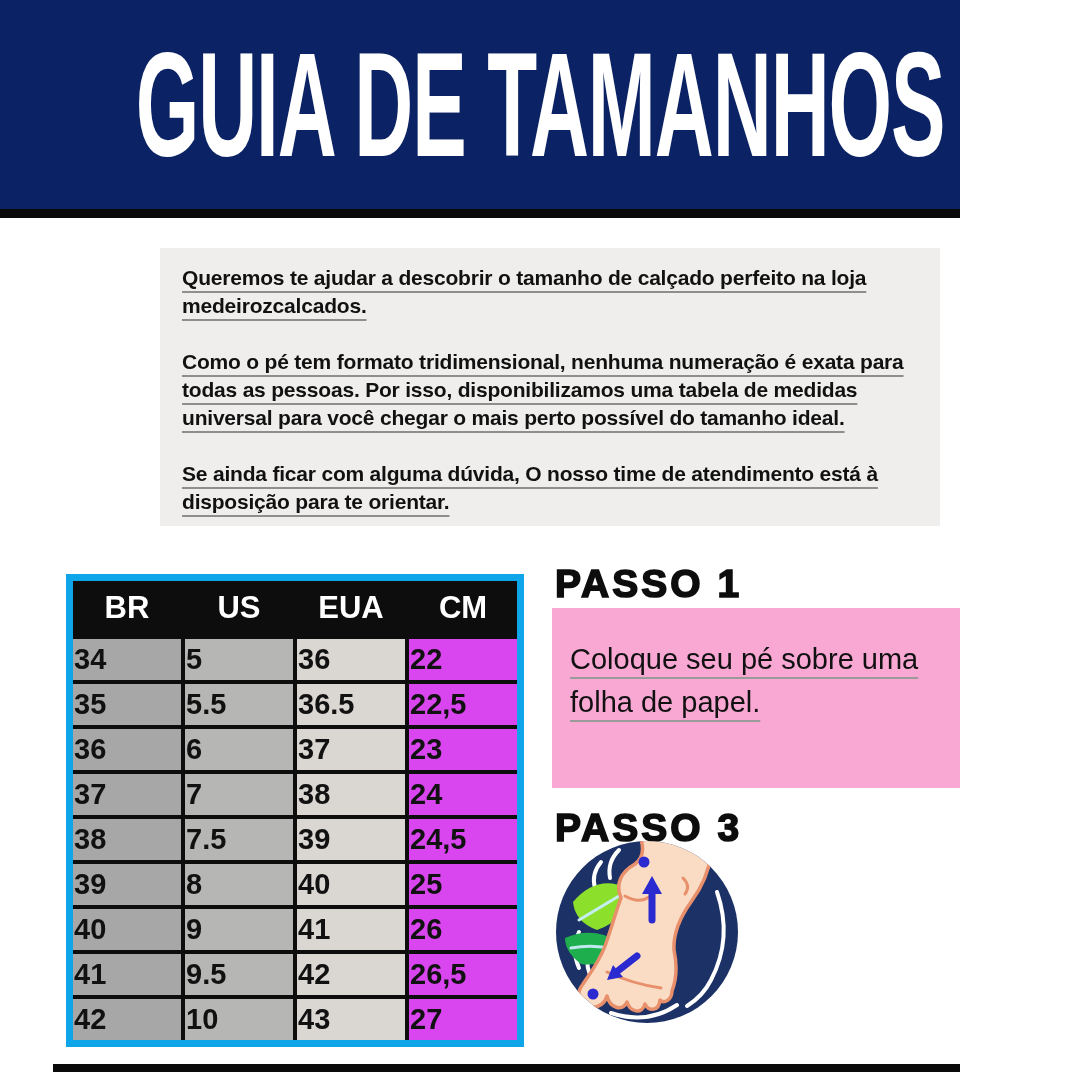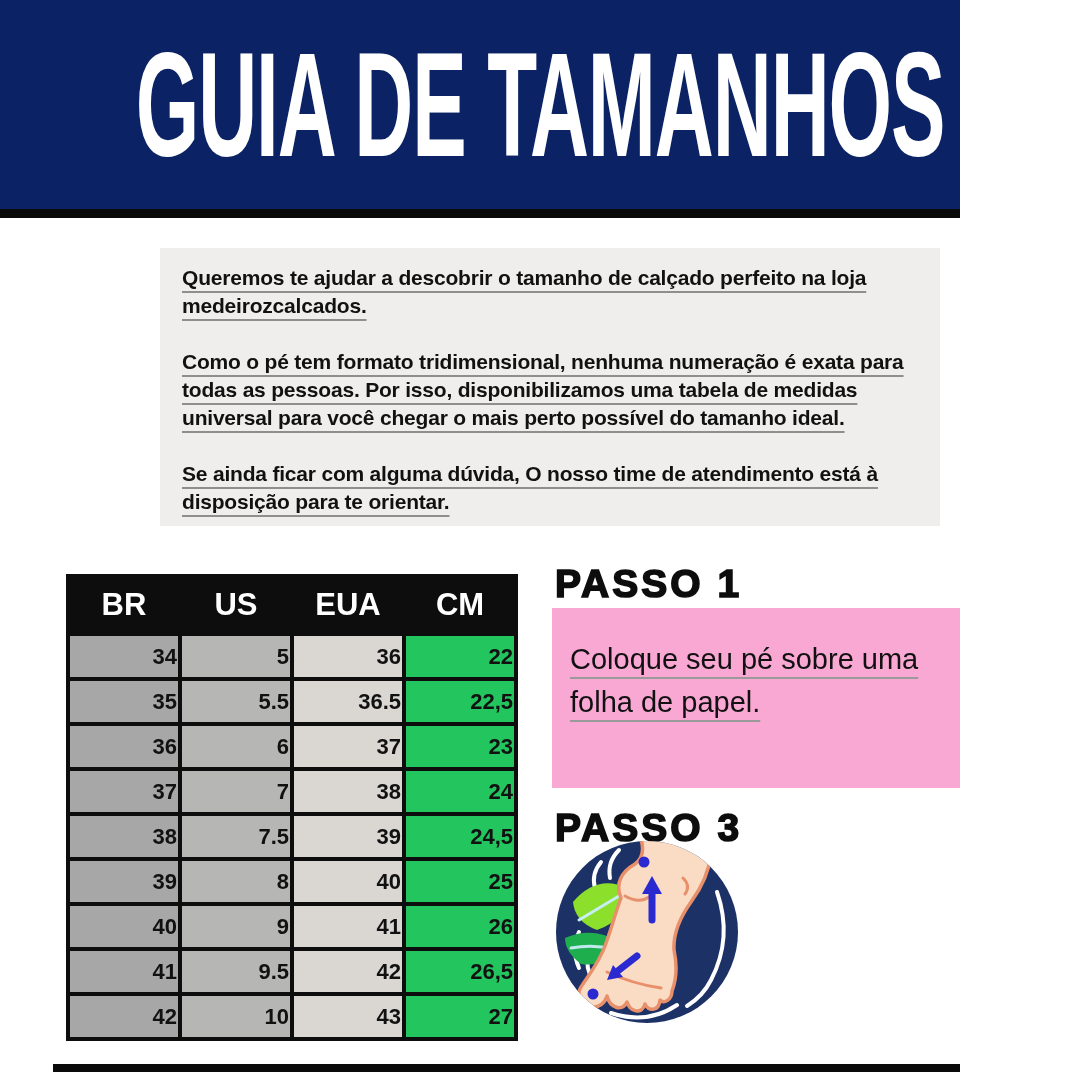--- a/index.html
+++ b/index.html
@@ -16,29 +16,29 @@
   
   .intro-box{position:absolute;left:160px;top:248px;width:780px;min-height:274px;
         background:#efeeed;box-sizing:border-box;padding:16px 20px 2px 22px;}
   .intro-box p{margin:0 0 28px 0;font-size:21px;line-height:28px;font-weight:bold;color:#111;
         letter-spacing:-0.2px;text-decoration:underline;text-decoration-color:#8e8e8e;
         text-decoration-thickness:2px;text-underline-offset:6px;}
   .intro-box p:last-child{margin-bottom:8px;}
 
   
   .size-table{position:absolute;left:66px;top:574px;border-collapse:collapse;
-        border:2px solid #0ea5e9;table-layout:fixed;width:424px;}
+        border:7px solid #0ea5e9;table-layout:fixed;width:424px;}
   .size-table th{background:#0d0d0d;color:#ffffff;font-size:31px;font-weight:bold;
         height:52px;text-align:center;border:4px solid #0d0d0d;width:106px;}
-  .size-table td{font-size:22px;font-weight:bold;color:#111;text-align:right;
+  .size-table td{font-size:29px;font-weight:bold;color:#111;text-align:left;
         height:39px;border:4px solid #0d0d0d;}
   .size-table td.c0{background:#a7a7a7;}
   .size-table td.c1{background:#b6b6b5;}
   .size-table td.c2{background:#dad7d3;}
-  .size-table td.c3{background:#22c55e;}
+  .size-table td.c3{background:#d946ef;}
 
   
   .step-heading{position:absolute;color:#0d0d0d;font-size:39px;font-weight:bold;
         letter-spacing:3px;-webkit-text-stroke:1.6px #0d0d0d;white-space:nowrap;}
   .step1-heading{left:555px;top:562px;}
   .step2-heading{left:555px;top:806px;}
 
   .step1-box{position:absolute;left:552px;top:608px;width:421px;height:180px;
         background:#f9a8d4;box-sizing:border-box;padding:30px 18px 0 18px;}
   .step1-box .step-text{font-size:29px;line-height:43px;font-weight:normal;color:#111;

